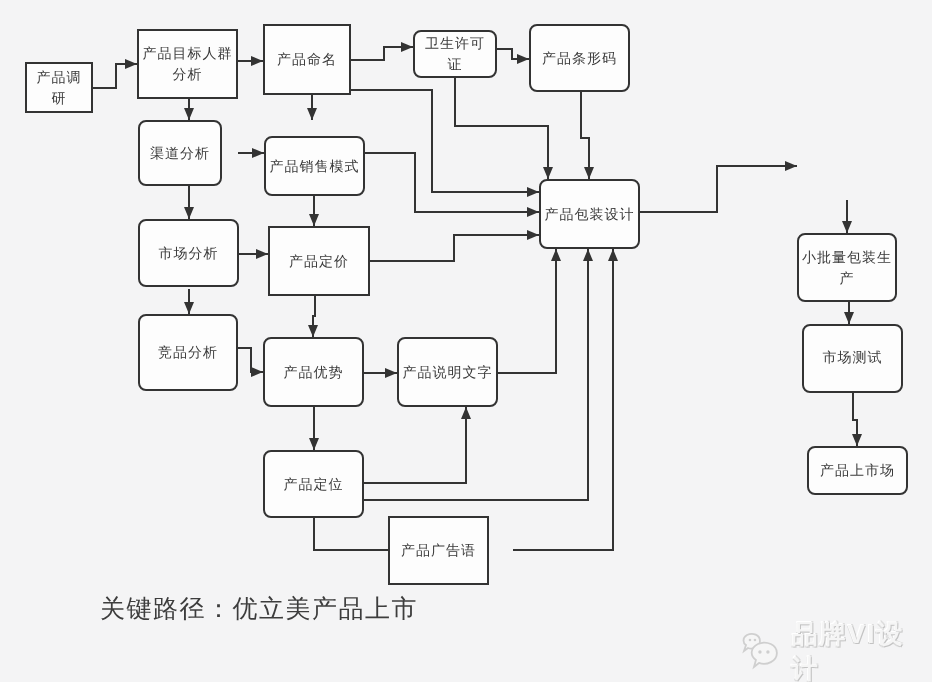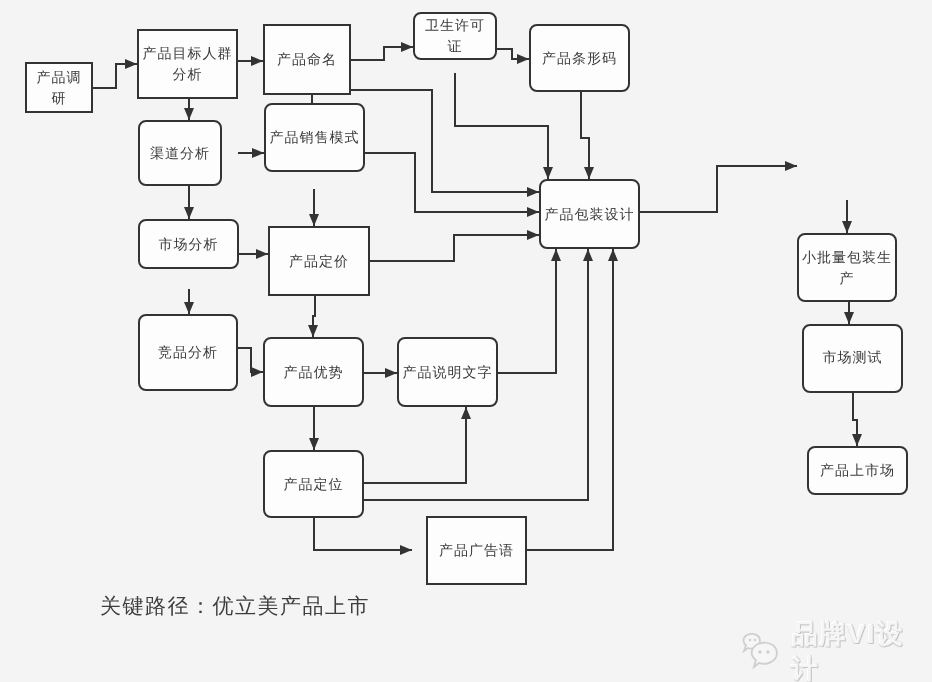--- a/index.html
+++ b/index.html
@@ -13,21 +13,21 @@
   .node{
     position:absolute;box-sizing:border-box;
     background:#fdfdfd;border:2px solid #333333;
     display:flex;align-items:center;justify-content:center;
     text-align:center;color:#3a3a3a;font-size:14px;letter-spacing:1px;
   }
   .node.rounded{border-radius:8px;}
   .node span{white-space:pre-line;line-height:1.5;padding:0 3px;}
   .caption{
     position:absolute;left:100px;top:592px;
-    font-size:21px;font-weight:500;color:#3d3d3d;letter-spacing:1.5px;
+    font-size:25px;font-weight:500;color:#3d3d3d;letter-spacing:1.5px;
   }
   .watermark{
     position:absolute;left:741px;top:617px;
     display:flex;align-items:center;gap:7px;
   }
   .watermark-text{
     font-size:26px;font-weight:600;letter-spacing:2px;
     color:#f5f5f5;
     text-shadow:1px 1px 0 #c3c3c3,-1px -1px 0 #ffffff,1px -1px 0 #dcdcdc,-1px 1px 0 #dcdcdc;
   }
@@ -99,52 +99,52 @@
       <span>产品调
 研</span>
     </div>
     <div class="node" style="left: 137px; top: 29px; width: 101px; height: 70px;">
       <span>产品目标人群
 分析</span>
     </div>
     <div class="node rounded" style="left: 138px; top: 120px; width: 84px; height: 66px;">
       <span>渠道分析</span>
     </div>
-    <div class="node rounded" style="left: 138px; top: 219px; width: 101px; height: 50px;">
+    <div class="node rounded" style="left: 138px; top: 219px; width: 101px; height: 68px;">
       <span>市场分析</span>
     </div>
     <div class="node rounded" style="left: 138px; top: 314px; width: 100px; height: 77px;">
       <span>竞品分析</span>
     </div>
     <div class="node" style="left: 263px; top: 24px; width: 88px; height: 71px; align-items: center;">
       <span>产品命名</span>
     </div>
-    <div class="node rounded" style="left: 413px; top: 12px; width: 84px; height: 48px;">
+    <div class="node rounded" style="left: 413px; top: 30px; width: 84px; height: 48px;">
       <span>卫生许可
 证</span>
     </div>
     <div class="node rounded" style="left: 529px; top: 24px; width: 101px; height: 68px;">
       <span>产品条形码</span>
     </div>
-    <div class="node rounded" style="left: 264px; top: 103px; width: 101px; height: 69px;">
+    <div class="node rounded" style="left: 264px; top: 136px; width: 101px; height: 60px;">
       <span>产品销售模式</span>
     </div>
     <div class="node" style="left: 268px; top: 226px; width: 102px; height: 70px;">
       <span>产品定价</span>
     </div>
     <div class="node rounded" style="left: 263px; top: 337px; width: 101px; height: 70px;">
       <span>产品优势</span>
     </div>
     <div class="node rounded" style="left: 397px; top: 337px; width: 101px; height: 70px;">
       <span>产品说明文字</span>
     </div>
     <div class="node rounded" style="left: 263px; top: 450px; width: 101px; height: 68px;">
       <span>产品定位</span>
     </div>
-    <div class="node" style="left: 426px; top: 516px; width: 101px; height: 69px;">
+    <div class="node" style="left: 388px; top: 516px; width: 101px; height: 69px;">
       <span>产品广告语</span>
     </div>
     <div class="node rounded" style="left: 539px; top: 179px; width: 101px; height: 70px;">
       <span>产品包装设计</span>
     </div>
     <div class="node rounded" style="left: 797px; top: 233px; width: 100px; height: 69px;">
       <span>小批量包装生
 产</span>
     </div>
     <div class="node rounded" style="left: 802px; top: 324px; width: 101px; height: 69px; font-family: Liberation Mono, monospace;">

